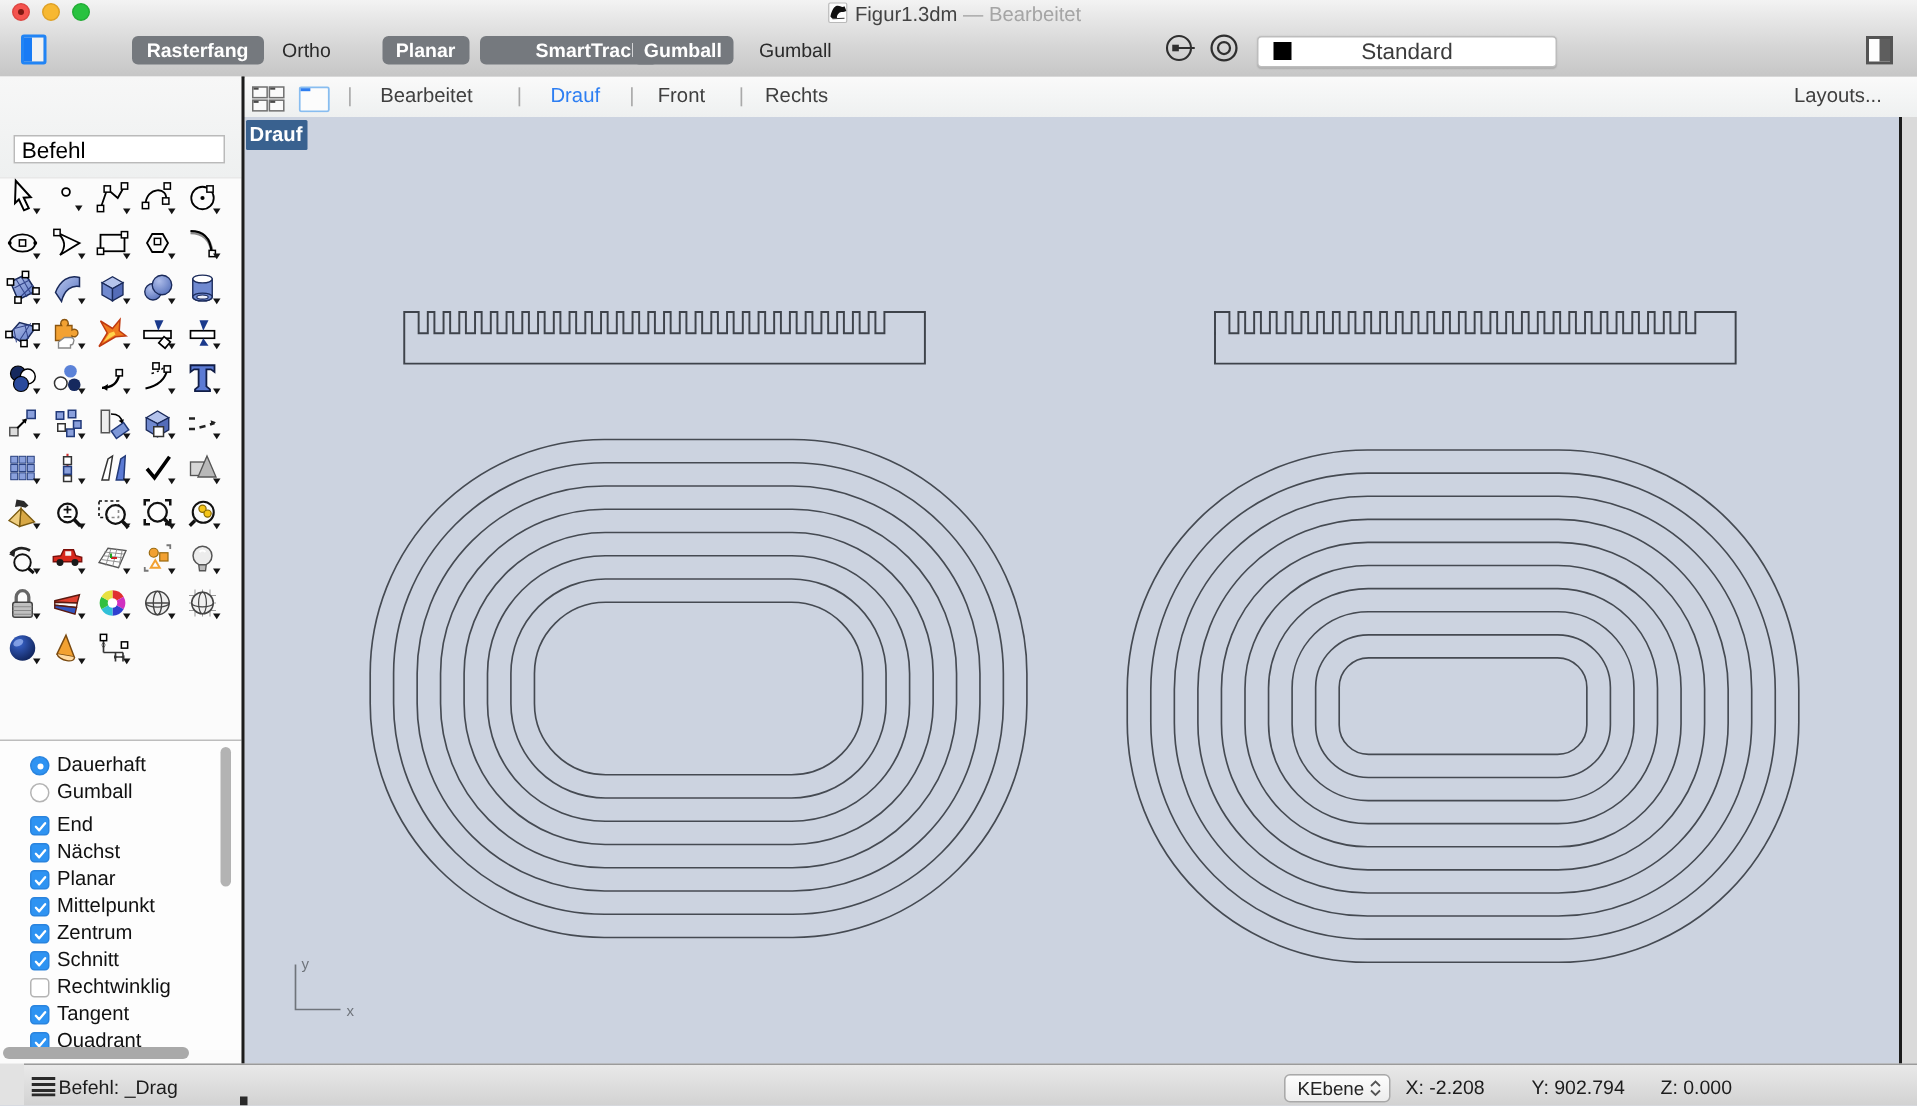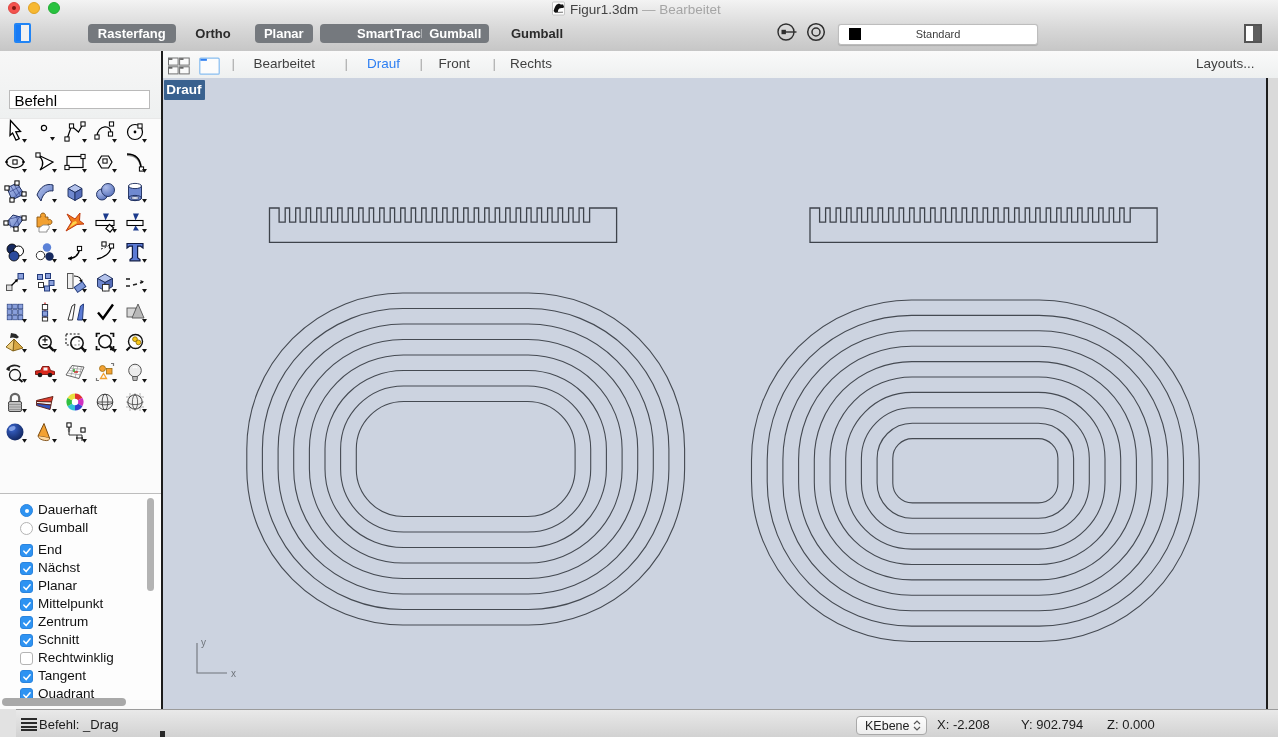--- a/index.html
+++ b/index.html
@@ -13,25 +13,25 @@
 #tl-r{left:8px;background:#f4534e;border:1px solid #de4742;}
 #tl-r:after{content:"";position:absolute;left:3px;top:3px;width:4px;height:4px;border-radius:50%;background:#7e1812;}
 #tl-y{left:27.8px;background:#f7b831;border:1px solid #dfa126;}
 #tl-g{left:48px;background:#28c23f;border:1px solid #22ad35;}
 #wtitle{left:570px;top:2px;font-size:13.5px;color:#434343;}
 #wtitle .dim{color:#a5a5a5;}
 #docicon{left:551px;top:1px;}
 #panelico{left:14px;top:23px;width:13px;height:16px;background:linear-gradient(90deg,#187bf5 0,#187bf5 42%,#f2f2f2 42%);border:2.5px solid #2184f5;border-radius:2px;}
 .pill{top:24px;height:19px;border-radius:4px;background:#75797e;color:#fff;font-weight:bold;
  font-size:13px;line-height:19px;text-align:center;}
-.btxt{top:24px;height:19px;color:#2b2b2b;font-weight:bold;font-size:13px;line-height:19px;text-align:center;}
+.btxt{top:24px;height:19px;color:#2b2b2b;font-weight:normal;font-size:13px;line-height:19px;text-align:left;}
 #combo{left:838px;top:23.5px;width:198px;height:19px;background:#fff;border:1px solid #bdbdbd;
  border-radius:3px;box-shadow:0 0.5px 1px rgba(0,0,0,.15);}
 #combo .sw{position:absolute;left:10px;top:3.5px;width:12px;height:12px;background:#000;}
-#combo .lb{position:absolute;left:0;width:198px;top:0;text-align:center;font-size:11px;line-height:19px;color:#3c3c3c;}
+#combo .lb{position:absolute;left:0;width:198px;top:0;text-align:center;font-size:15px;line-height:19px;color:#3c3c3c;}
 #sbtoggle{left:1244px;top:24px;width:14px;height:15px;border:2px solid #545454;background:#fdfdfd;}
 #sbtoggle i{position:absolute;right:0;top:0;width:7px;height:15px;background:#5e5e5e;}
 
 #tabbar{left:163px;top:51px;width:1115px;height:27px;background:linear-gradient(#fafafa,#eef0f0);
  border-bottom:1px solid #b5b5b5;font-size:13.5px;color:#3f3f3f;}
 #tabbar .t{position:absolute;top:5px;}
 #tabbar .sep{color:#a9a9a9;}
 
 #sidebar{left:0;top:51px;width:161px;height:658px;background:#fbfbfb;}
 #sidetop{left:0;top:51px;width:161px;height:67px;background:linear-gradient(#f7f7f7,#eef0f0);border-bottom:1px solid #e8e8e8;}

